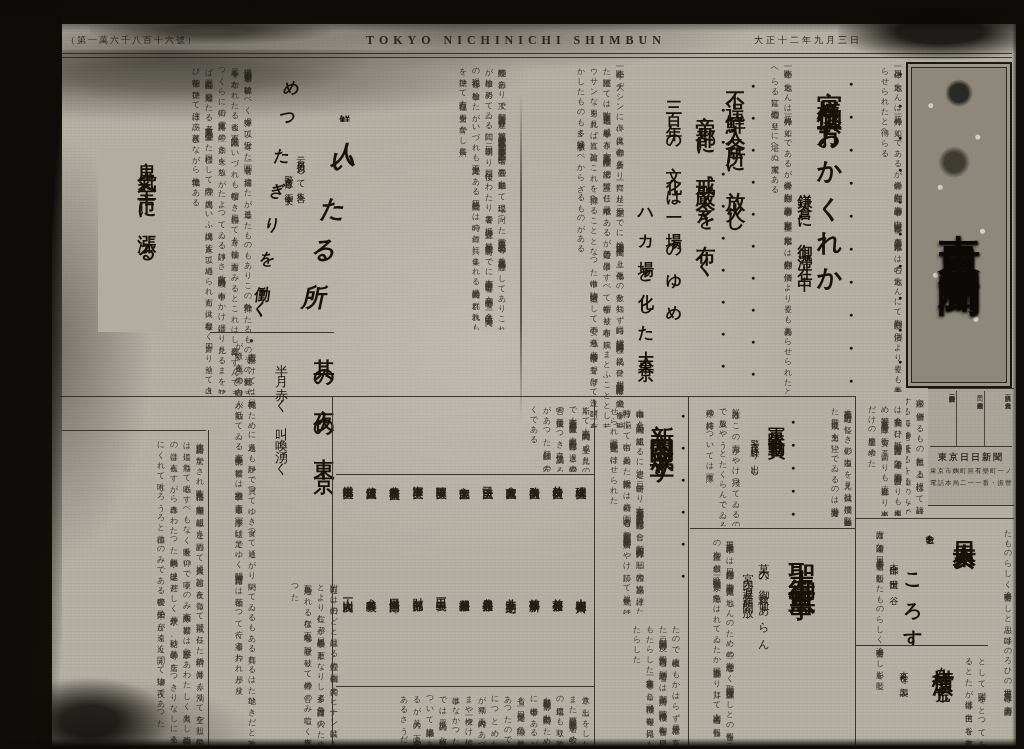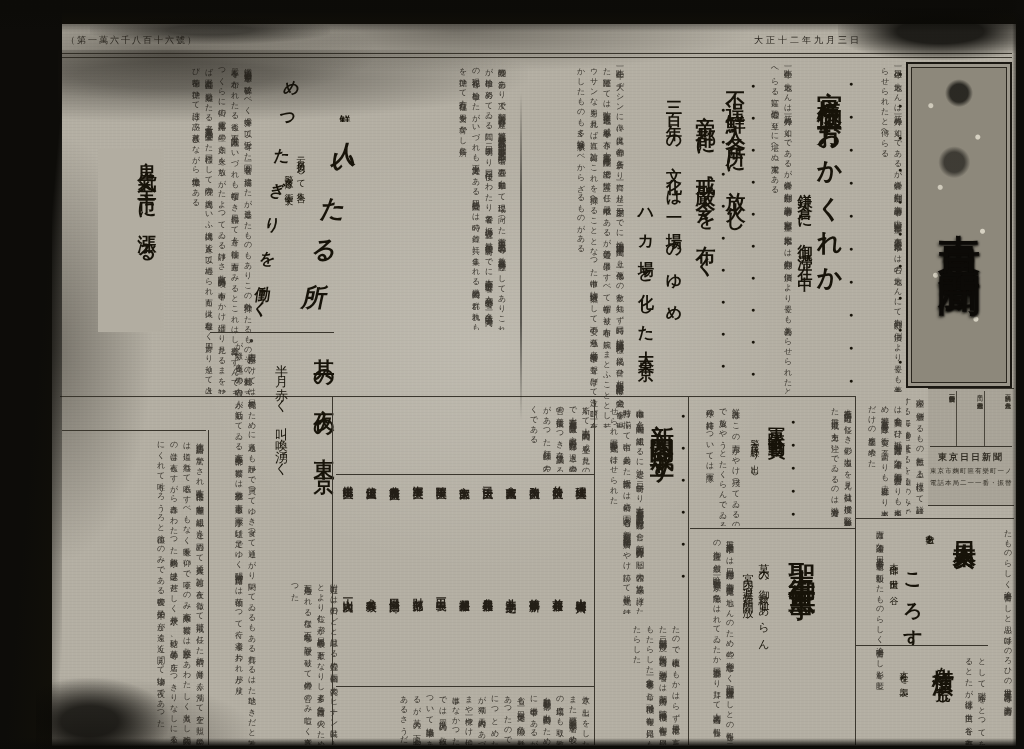--- a/index.html
+++ b/index.html
@@ -49,20 +49,21 @@
 .fp-pub{font-size:9px;font-weight:bold;letter-spacing:2px}
 </style>
 </head>
 <body>
 
 <div id="stage">
 
   <div id="paper" class="abs"></div>
 
   <div class="abs" style="left:66px;top:34px;width:262px;height:16px;font-size:9px;letter-spacing:2px;color:#2a261f;overflow:hidden">（第一萬六千八百十六號）</div>
+  <div class="abs" style="left:336px;top:33px;width:360px;height:17px;font-size:12px;font-weight:bold;letter-spacing:5px;text-align:center;color:#2b2720;overflow:hidden">TOKYO NICHINICHI SHIMBUN</div>
   <div class="abs" style="left:702px;top:34px;width:160px;height:16px;font-size:9px;letter-spacing:3px;color:#2a261f;text-align:right;overflow:hidden">大正十二年九月三日</div>
   <div class="abs" style="left:60px;top:53px;width:952px;height:5px;border-top:1px solid #3a362d;border-bottom:1px solid #3a362d"></div>
 
   <div id="masthead-box" class="abs" style="left:906px;top:62px;width:106px;height:326px">
     <div id="masthead-inner">
       <div id="masthead-title">東京日日新聞</div>
     </div>
   </div>
   <div class="abs v dots" style="left:894px;top:70px;width:10px;height:312px;letter-spacing:24px">●●●●●●●●●●</div>
 

